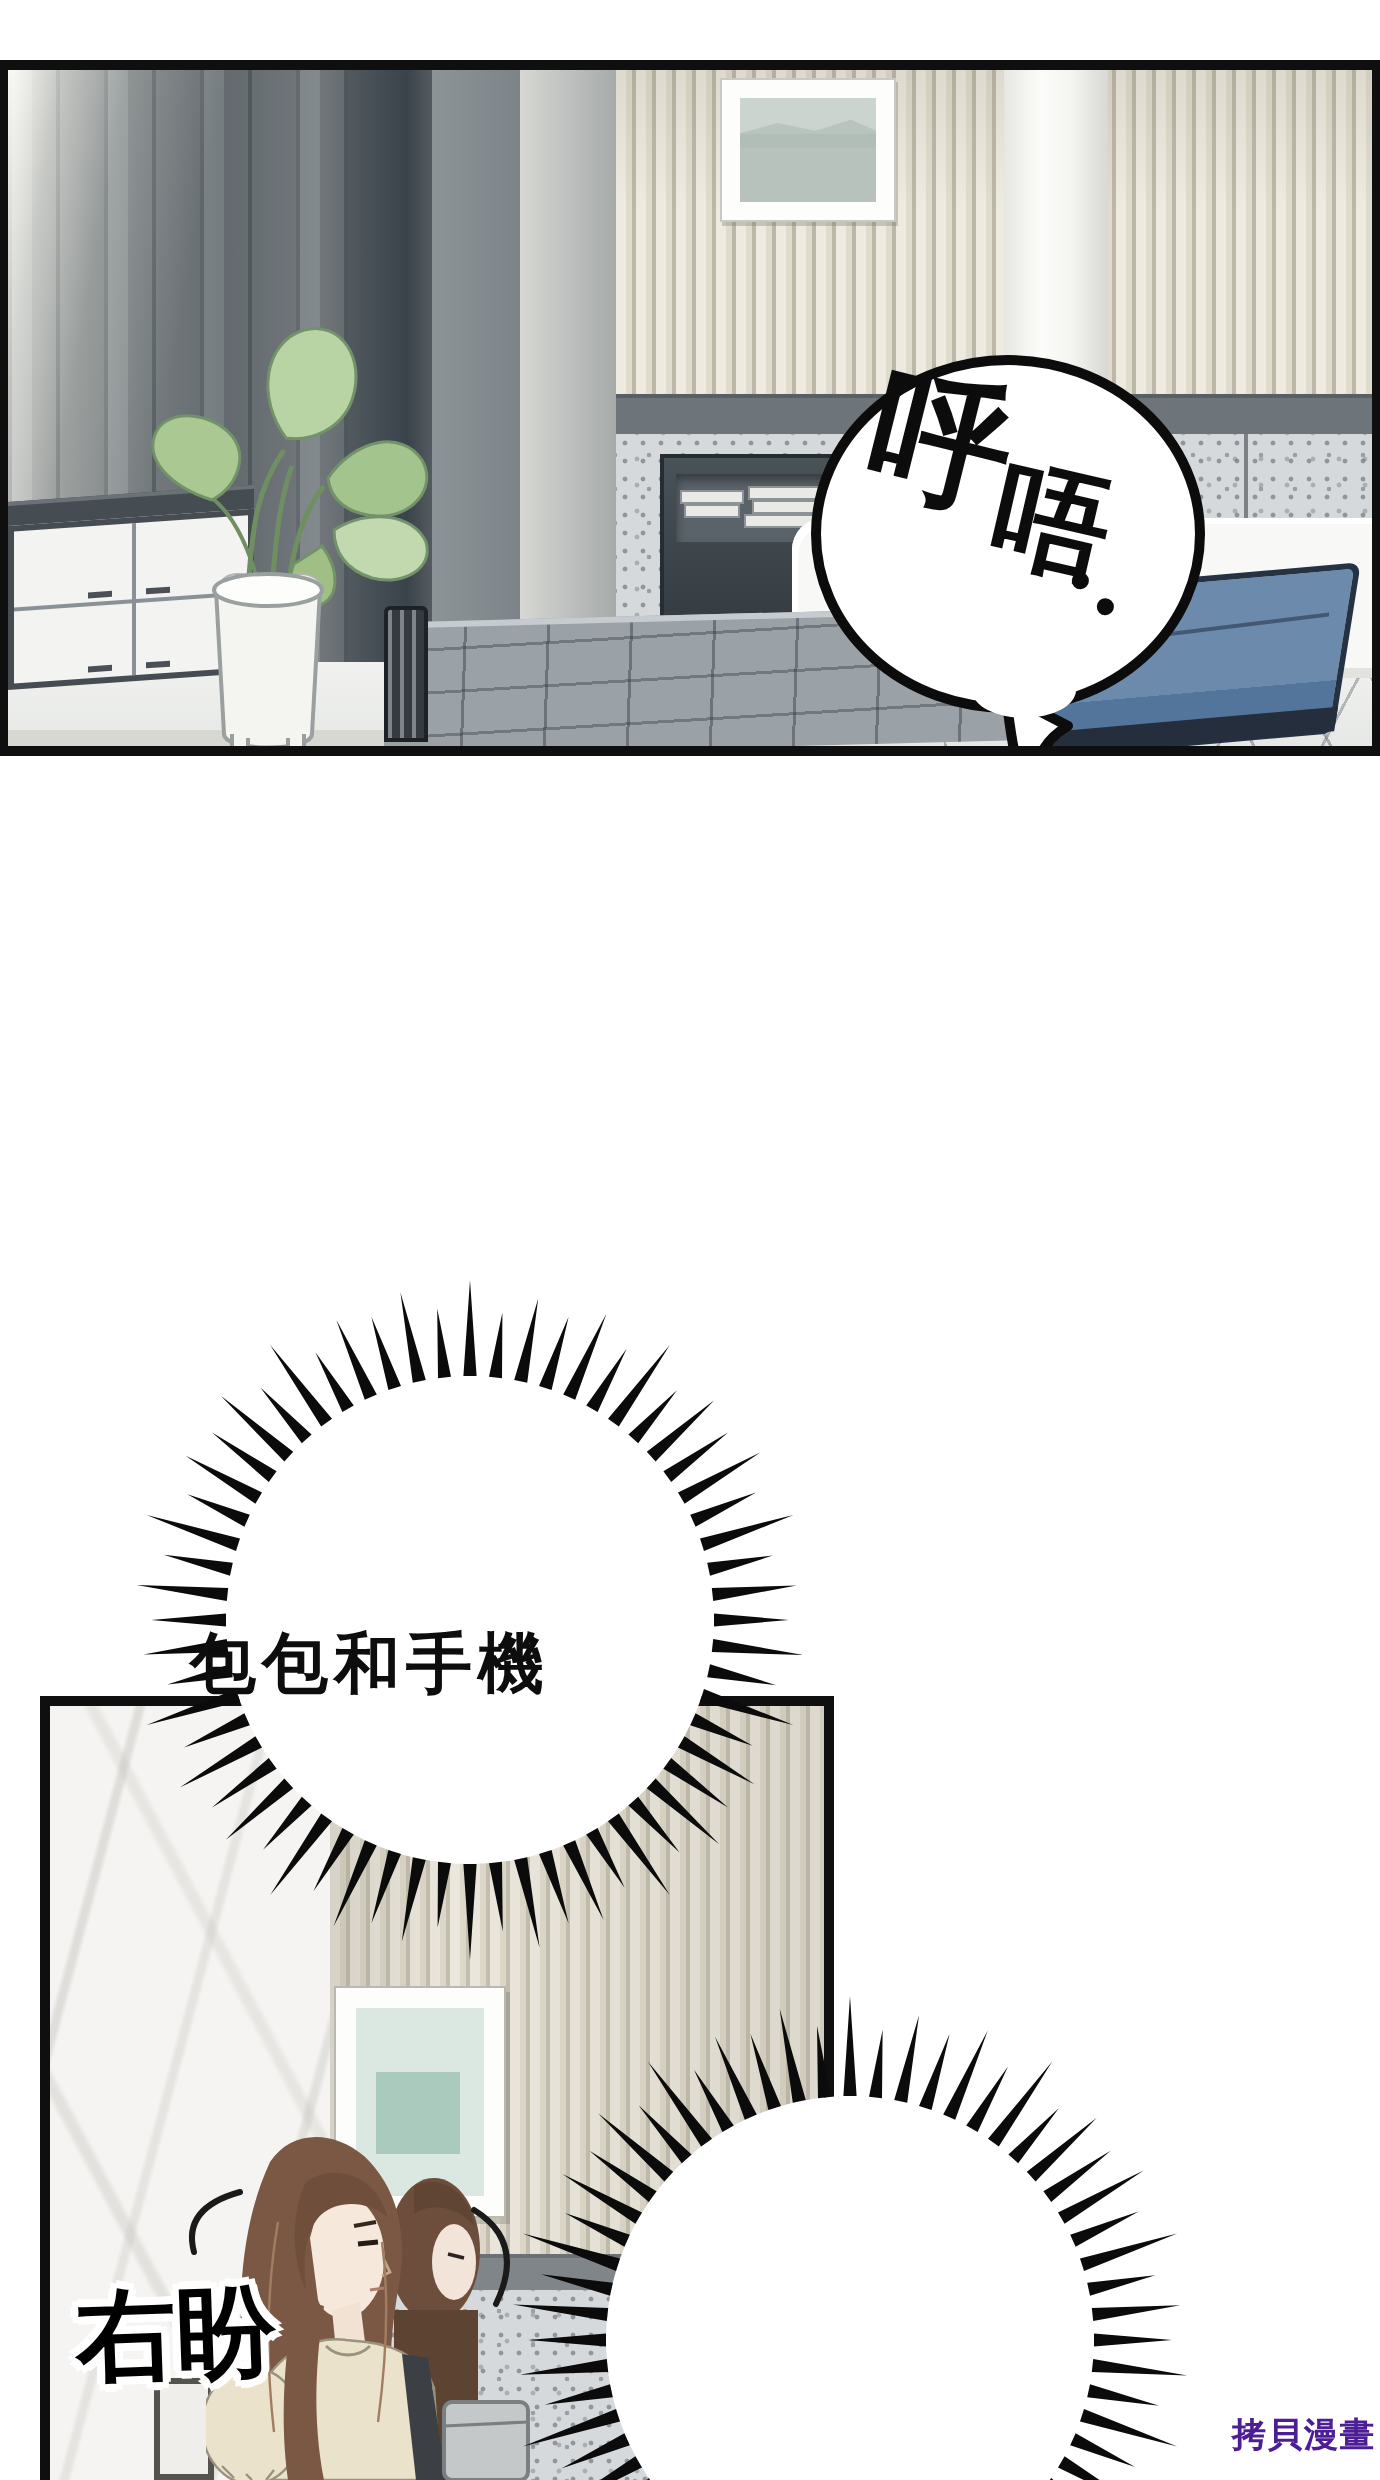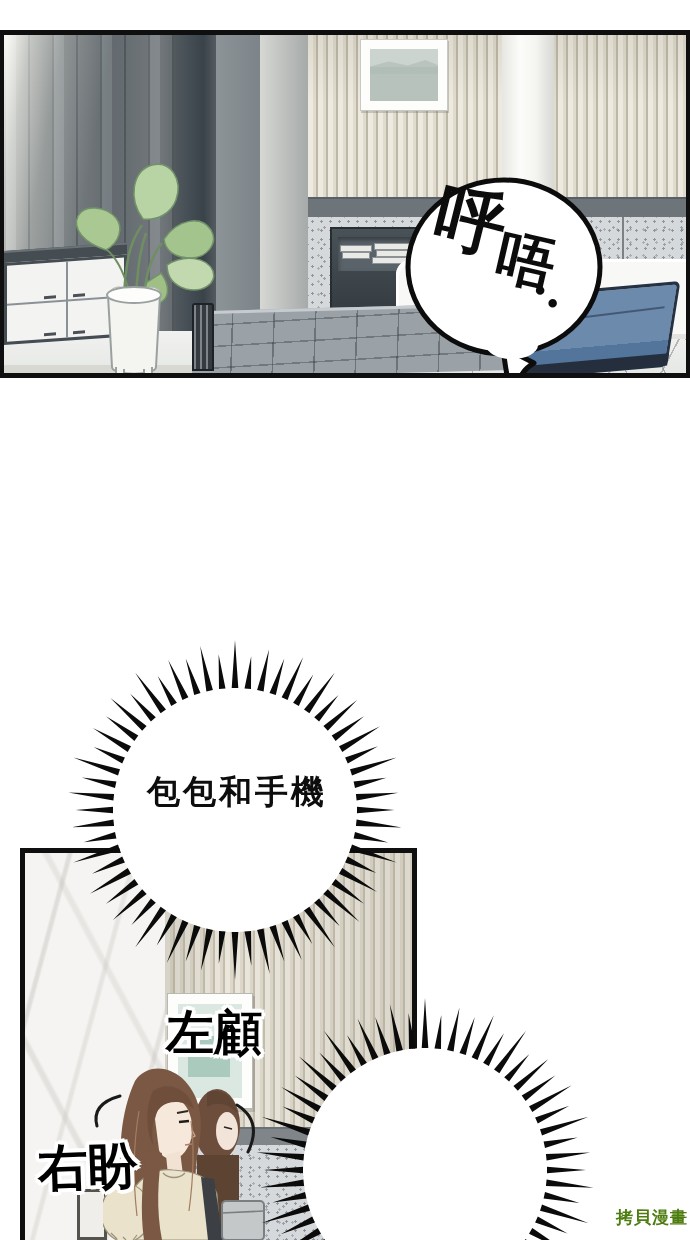--- a/index.html
+++ b/index.html
@@ -103,25 +103,25 @@
   .doorpost{left:52px;top:336px;width:30px;height:51px;background:#efeeea;border:3px solid #55534e;box-sizing:border-box;}
 
   
   .sfx{z-index:6;font-weight:900;color:#000;line-height:1;white-space:nowrap;
     text-shadow:-3px -3px 0 #fff,3px -3px 0 #fff,-3px 3px 0 #fff,3px 3px 0 #fff,-4px 0 0 #fff,4px 0 0 #fff,0 -4px 0 #fff,0 4px 0 #fff;}
   #sfx-left{left:166px;top:1008px;font-size:48px;}
   #sfx-right{left:38px;top:1142px;font-size:50px;transform:rotate(-2deg);}
 
   
   .burst{z-index:5;}
-  .thought-text{z-index:6;text-align:center;font-weight:700;color:#0d0d0d;letter-spacing:3px;}
+  .thought-text{z-index:6;text-align:left;font-weight:700;color:#0d0d0d;letter-spacing:3px;margin-top:40px;}
   #thought1-text{left:95px;top:770px;width:284px;font-size:33px;line-height:43px;}
   #thought2-text{left:285px;top:1114px;width:280px;font-size:34px;line-height:45px;}
 
-  #watermark{left:616px;top:1206px;font-size:17px;font-weight:700;color:#4d7c0f;letter-spacing:1px;z-index:7;
+  #watermark{left:616px;top:1206px;font-size:17px;font-weight:700;color:#4c1d95;letter-spacing:1px;z-index:7;
     font-family:"DejaVu Sans","Liberation Sans",sans-serif;}
 </style>
 </head>
 <body>
 
 <div id="canvas">
 
   <div id="panel1" class="abs">
     <div class="abs glass-wall"></div>
     <div class="abs glass-door-frame"></div>
@@ -260,17 +260,16 @@
     </svg>
   <div class="abs thought-text" id="thought1-text">
     <div>包包和手機</div>
   </div>
 
   <svg id="burst2" class="abs burst" style="left:250px;top:995px;width:350px;height:350px;" viewBox="0 0 350 350">
       <circle cx="175" cy="175" r="122" fill="#ffffff"></circle>
       <path d="M171.7,53.0L175.0,3.0L178.3,53.0ZM184.5,53.4L191.3,19.9L191.0,54.1ZM197.1,55.0L209.5,12.6L203.6,56.4ZM209.5,58.0L224.8,21.9L215.8,60.0ZM221.6,62.2L243.9,20.2L227.6,64.9ZM233.1,67.7L254.0,38.2L238.8,71.0ZM244.0,74.4L276.1,35.8L249.4,78.3ZM254.2,82.2L279.4,59.1L259.1,86.6ZM263.4,90.9L298.4,63.9L267.8,95.8ZM271.7,100.6L305.3,80.4L275.6,106.0ZM279.0,111.2L321.8,90.3L282.3,116.9ZM285.1,122.4L319.3,110.7L287.8,128.4ZM290.0,134.2L338.6,121.8L292.0,140.5ZM293.6,146.4L327.6,142.6L295.0,152.9ZM295.9,159.0L340.1,157.6L296.6,165.5ZM297.0,171.7L336.0,175.0L297.0,178.3ZM296.6,184.5L343.6,192.7L295.9,191.0ZM295.0,197.1L329.5,207.9L293.6,203.6ZM292.0,209.5L338.6,228.2L290.0,215.8ZM287.8,221.6L317.5,238.5L285.1,227.6ZM282.3,233.1L318.8,258.0L279.0,238.8ZM275.6,244.0L305.3,269.6L271.7,249.4ZM267.8,254.2L301.0,288.4L263.4,259.1ZM259.1,263.4L280.7,292.4L254.2,267.8ZM249.4,271.7L276.1,314.2L244.0,275.6ZM238.8,279.0L253.0,310.1L233.1,282.3ZM227.6,285.1L242.5,326.6L221.6,287.8ZM215.8,290.0L224.8,328.1L209.5,292.0ZM203.6,293.6L210.2,340.8L197.1,295.0ZM191.0,295.9L191.5,332.1L184.5,296.6ZM178.3,297.0L175.0,347.0L171.7,297.0ZM165.5,296.6L158.7,330.1L159.0,295.9ZM152.9,295.0L140.5,337.4L146.4,293.6ZM140.5,292.0L125.2,328.1L134.2,290.0ZM128.4,287.8L106.1,329.8L122.4,285.1ZM116.9,282.3L96.0,311.8L111.2,279.0ZM106.0,275.6L73.9,314.2L100.6,271.7ZM95.8,267.8L70.6,290.9L90.9,263.4ZM86.6,259.1L51.6,286.1L82.2,254.2ZM78.3,249.4L44.7,269.6L74.4,244.0ZM71.0,238.8L28.2,259.8L67.7,233.1ZM64.9,227.6L30.7,239.3L62.2,221.6ZM60.0,215.8L11.4,228.2L58.0,209.5ZM56.4,203.6L22.4,207.4L55.0,197.1ZM54.1,191.0L9.9,192.4L53.4,184.5ZM53.0,178.3L14.0,175.0L53.0,171.7ZM53.4,165.5L6.4,157.3L54.1,159.0ZM55.0,152.9L20.5,142.1L56.4,146.4ZM58.0,140.5L11.4,121.8L60.0,134.2ZM62.2,128.4L32.5,111.5L64.9,122.4ZM67.7,116.9L31.2,92.0L71.0,111.2ZM74.4,106.0L44.7,80.4L78.3,100.6ZM82.2,95.8L49.0,61.6L86.6,90.9ZM90.9,86.6L69.3,57.6L95.8,82.2ZM100.6,78.3L73.9,35.8L106.0,74.4ZM111.2,71.0L97.0,39.9L116.9,67.7ZM122.4,64.9L107.5,23.4L128.4,62.2ZM134.2,60.0L125.2,21.9L140.5,58.0ZM146.4,56.4L139.8,9.2L152.9,55.0ZM159.0,54.1L158.5,17.9L165.5,53.4Z" fill="#0b0b0b"></path>
     </svg>
 
-  <span class="abs sfx" id="sfx-left">左顧</span>
   <span class="abs sfx" id="sfx-right">右盼</span>
 
   <span class="abs" id="watermark">拷貝漫畫</span>
 </div>
 
 </body></html>

